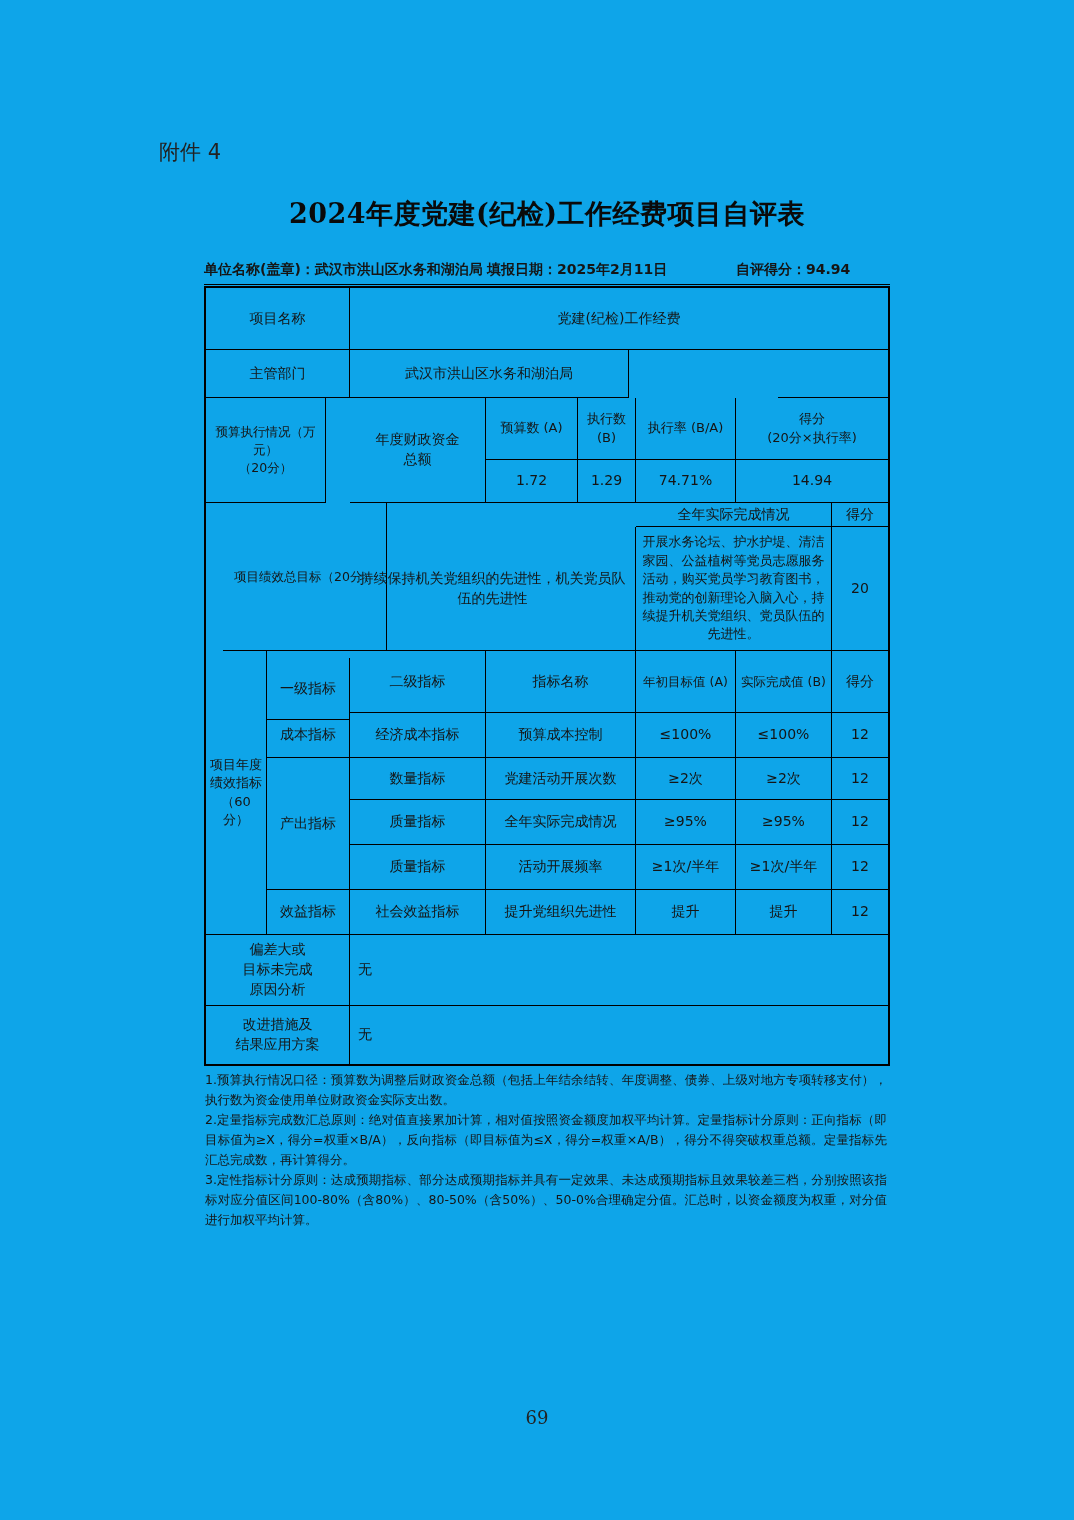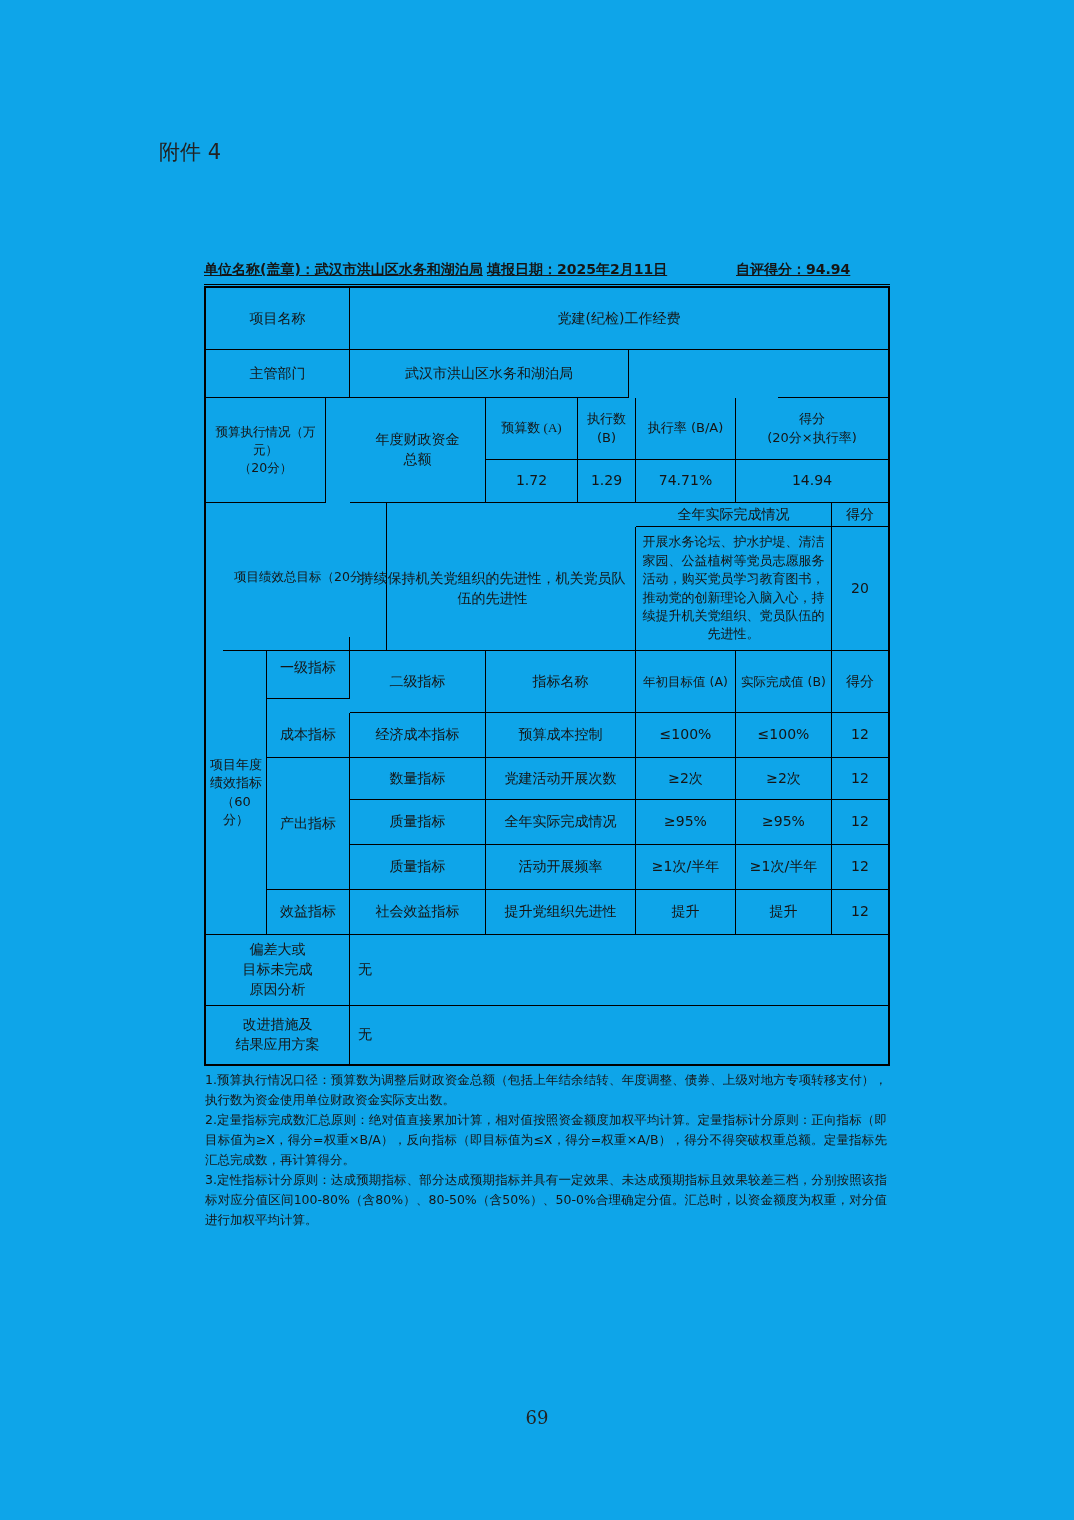--- a/index.html
+++ b/index.html
@@ -10,21 +10,21 @@
   .attachment{position:absolute;left:159px;top:138px;font-size:21px;color:#222;}
   .doc-title{
     position:absolute;left:204px;top:196px;width:686px;text-align:center;
     font-family:"DejaVu Serif",serif;font-weight:bold;font-size:27px;color:#0a0a0a;
     letter-spacing:0.5px;
   }
   .info-line{
     position:absolute;left:204px;top:260px;width:686px;height:24px;
     border-bottom:1.5px solid #000;font-size:14px;font-weight:600;color:#151515;
   }
-  .info-line span{position:absolute;top:1px;white-space:nowrap;text-decoration:underline;}
+  .info-line span{position:absolute;top:1px;white-space:nowrap;}
   .info-unit{left:0;}
   .info-date{left:283px;}
   .info-score{left:532px;}
 
   .tbl{
     position:absolute;left:204px;top:286px;width:686px;height:780px;
     border:2px solid #000;box-sizing:border-box;
   }
   .cell{
     position:absolute;box-sizing:border-box;
@@ -49,62 +49,63 @@
     font-family:"DejaVu Serif",serif;font-size:18px;color:#222;
   }
 </style>
 </head>
 <body>
 
 <div class="page">
 
   <div class="attachment">附件 4</div>
 
+  <div class="doc-title">2024年度党建(纪检)工作经费项目自评表</div>
 
   <div class="info-line">
     <span class="info-unit">单位名称(盖章)：武汉市洪山区水务和湖泊局</span>
     <span class="info-date">填报日期：2025年2月11日</span>
     <span class="info-score">自评得分：94.94</span>
   </div>
 
   <div class="tbl">
 
     <div class="cell" style="left:0;top:0;width:144px;height:62px;">项目名称</div>
     <div class="cell nr" style="left:144px;top:0;width:538px;height:62px;">党建(纪检)工作经费</div>
 
     <div class="cell" style="left:0;top:62px;width:144px;height:48px;">主管部门</div>
     <div class="cell" style="left:144px;top:62px;width:279px;height:48px;">武汉市洪山区水务和湖泊局</div>
     <div class="cell nr" style="left:572px;top:62px;width:110px;height:48px;"></div>
 
     <div class="cell fs12" style="left:0;top:110px;width:120px;height:105px;">预算执行情况（万元）
 （20分）</div>
     <div class="cell" style="left:144px;top:110px;width:136px;height:105px;">年度财政资金
 总额</div>
-    <div class="cell fs13" style="left:280px;top:110px;width:92px;height:62px;font-family:Liberation Serif, serif;">预算数 (A)</div>
+    <div class="cell fs13" style="left:280px;top:110px;width:92px;height:62px;">预算数 (A)</div>
     <div class="cell fs13" style="left:372px;top:110px;width:58px;height:62px;">执行数
 (B)</div>
     <div class="cell fs13" style="left:430px;top:110px;width:100px;height:62px;">执行率 (B/A)</div>
     <div class="cell fs13 nr" style="left:530px;top:110px;width:152px;height:62px;">得分
 (20分×执行率)</div>
     <div class="cell" style="left:280px;top:172px;width:92px;height:43px;">1.72</div>
     <div class="cell" style="left:372px;top:172px;width:58px;height:43px;">1.29</div>
     <div class="cell" style="left:430px;top:172px;width:100px;height:43px;">74.71%</div>
     <div class="cell nr" style="left:530px;top:172px;width:152px;height:43px;">14.94</div>
 
     <div class="cell fs12 nowrap" style="left:17px;top:215px;width:164px;height:148px;">项目绩效总目标（20分）</div>
     <div class="cell" style="left:430px;top:215px;width:196px;height:24px;">全年实际完成情况</div>
     <div class="cell nr" style="left:626px;top:215px;width:56px;height:24px;">得分</div>
     <div class="cell" style="left:144px;top:239px;width:286px;height:124px;">持续保持机关党组织的先进性，机关党员队伍的先进性</div>
     <div class="cell fs13" style="left:430px;top:239px;width:196px;height:124px;">开展水务论坛、护水护堤、清洁家园、公益植树等党员志愿服务活动，购买党员学习教育图书，推动党的创新理论入脑入心，持续提升机关党组织、党员队伍的先进性。</div>
     <div class="cell nr" style="left:626px;top:239px;width:56px;height:124px;">20</div>
 
     <div class="cell fs13" style="left:0;top:363px;width:61px;height:284px;">项目年度
 绩效指标
 （60分）</div>
-    <div class="cell" style="left:61px;top:349px;width:83px;height:62px;">一级指标</div>
+    <div class="cell" style="left:61px;top:370px;width:83px;height:62px;">一级指标</div>
     <div class="cell" style="left:144px;top:363px;width:136px;height:62px;">二级指标</div>
     <div class="cell" style="left:280px;top:363px;width:150px;height:62px;">指标名称</div>
     <div class="cell fs12" style="left:430px;top:363px;width:100px;height:62px;">年初目标值 (A)</div>
     <div class="cell fs12" style="left:530px;top:363px;width:96px;height:62px;">实际完成值 (B)</div>
     <div class="cell nr" style="left:626px;top:363px;width:56px;height:62px;">得分</div>
 
     <div class="cell" style="left:61px;top:425px;width:83px;height:45px;">成本指标</div>
     <div class="cell" style="left:144px;top:425px;width:136px;height:45px;">经济成本指标</div>
     <div class="cell" style="left:280px;top:425px;width:150px;height:45px;">预算成本控制</div>
     <div class="cell" style="left:430px;top:425px;width:100px;height:45px;">≤100%</div>

